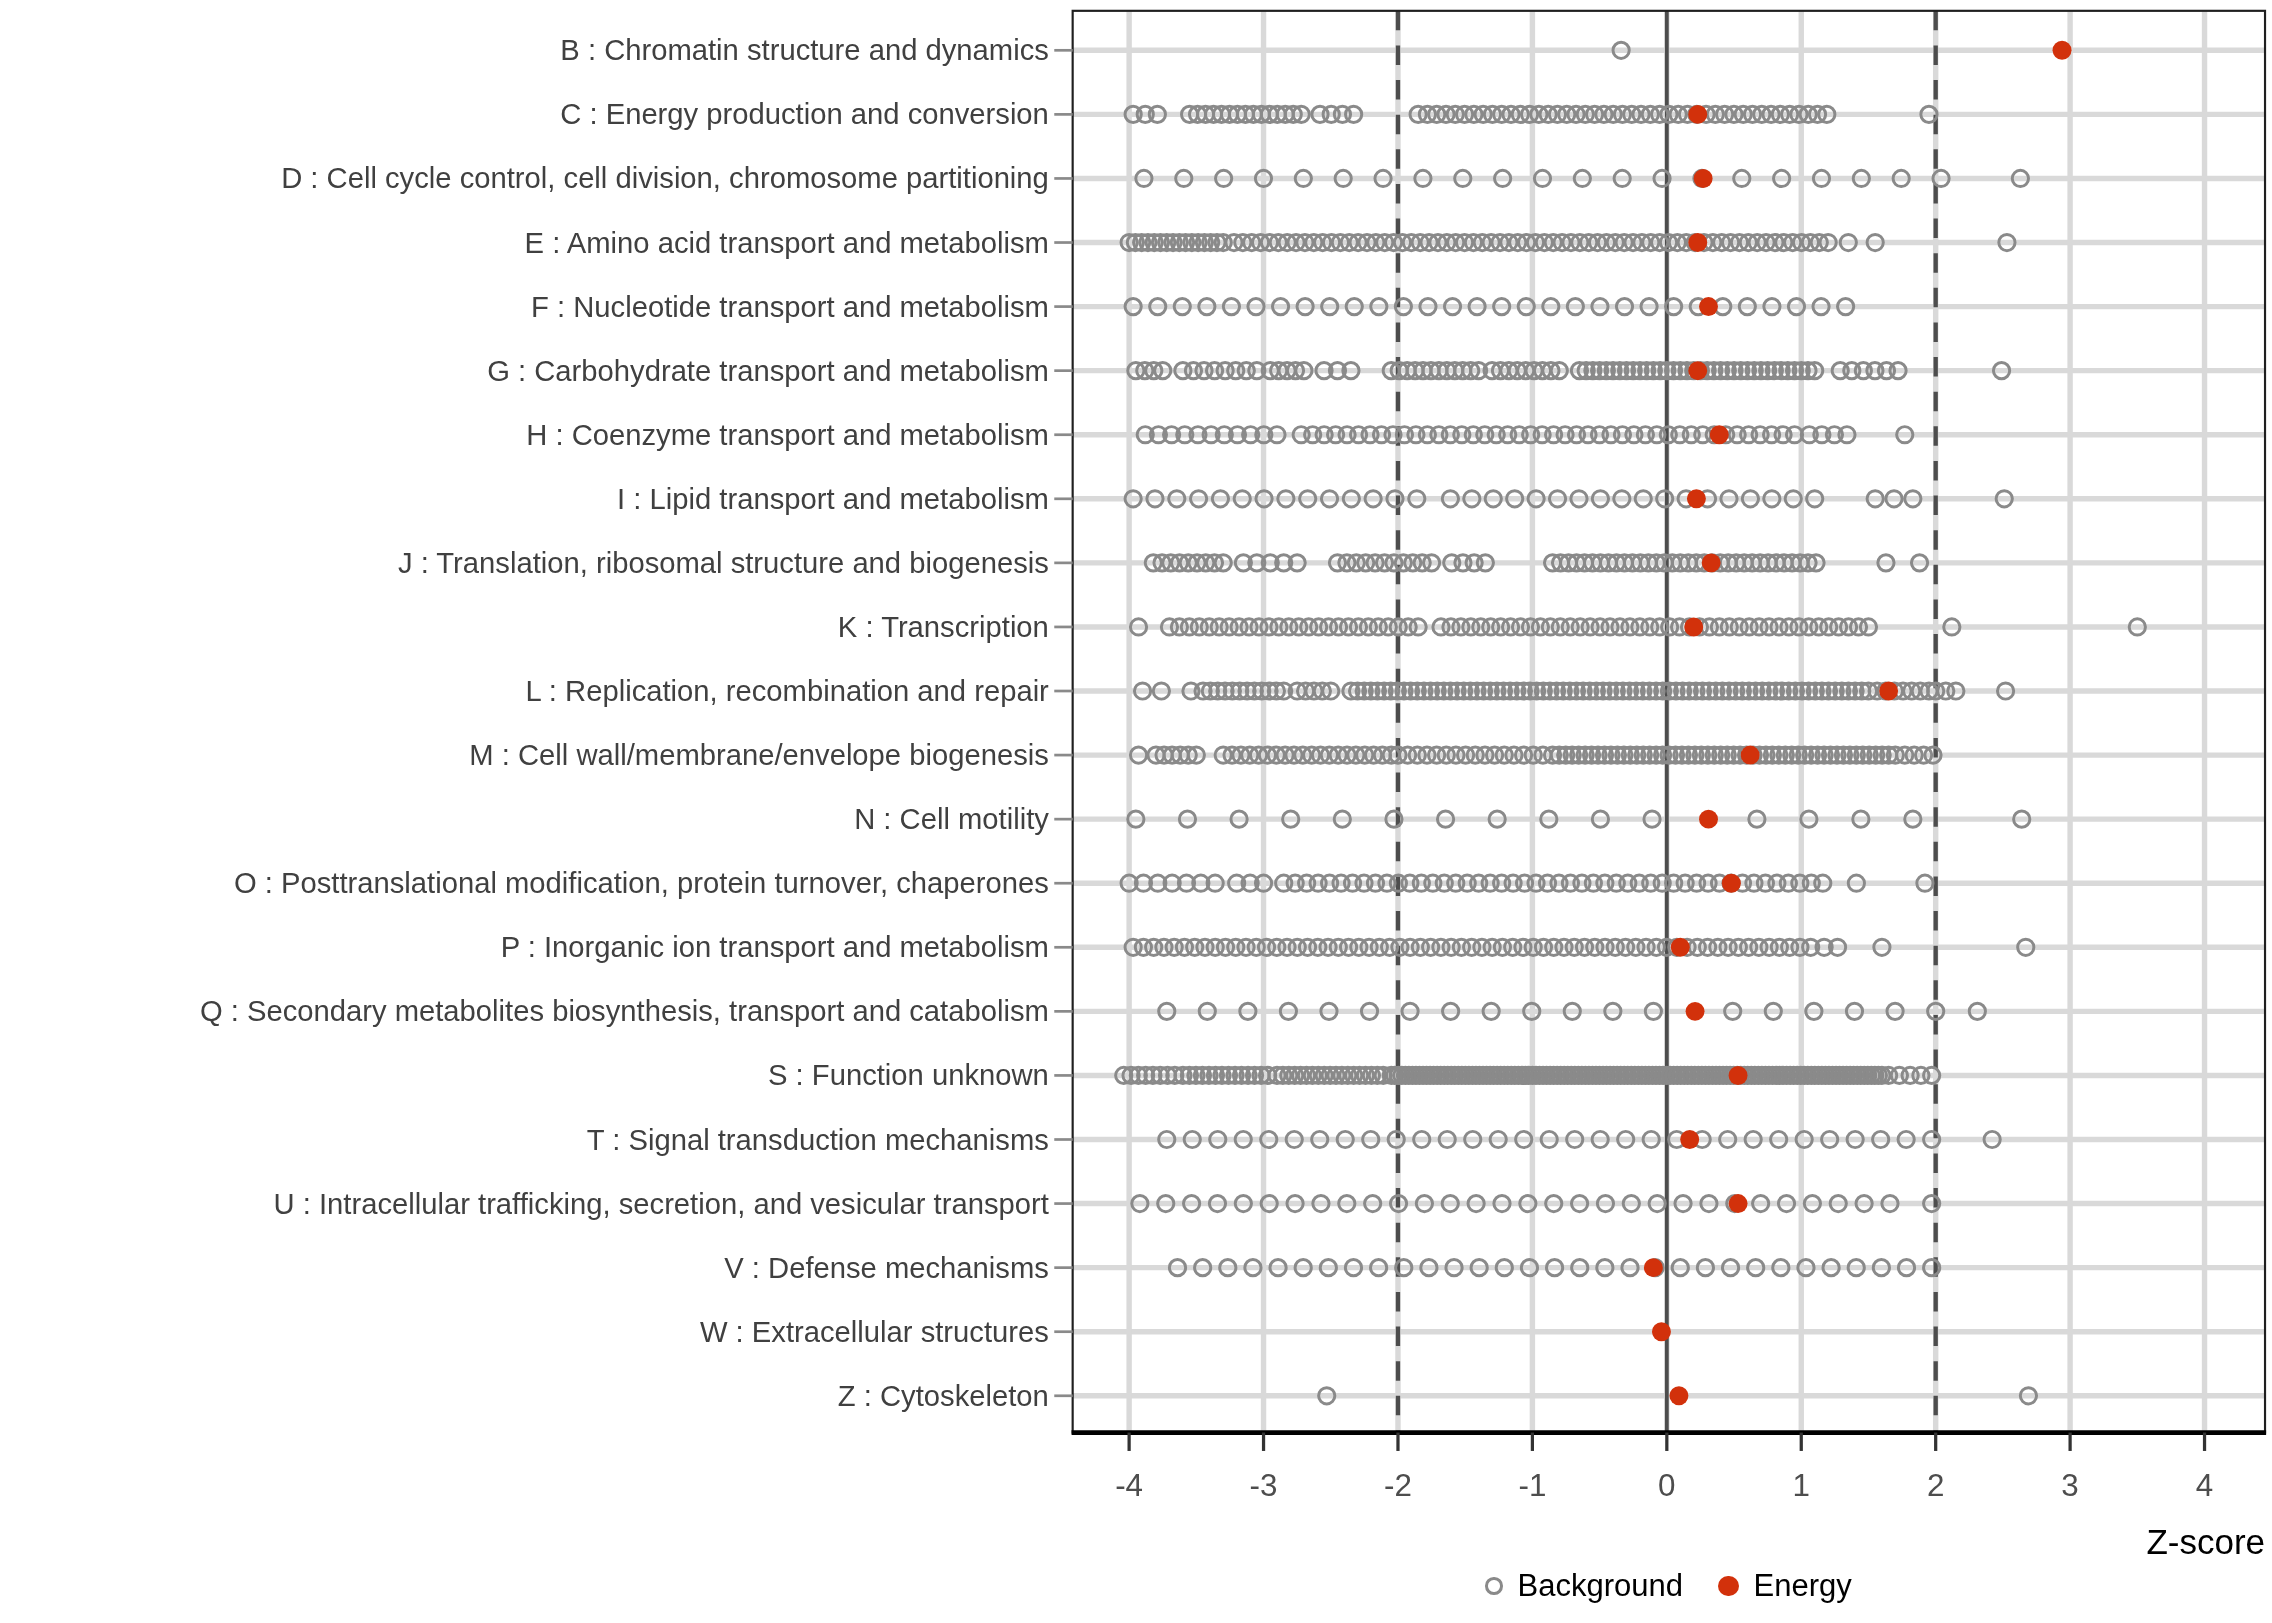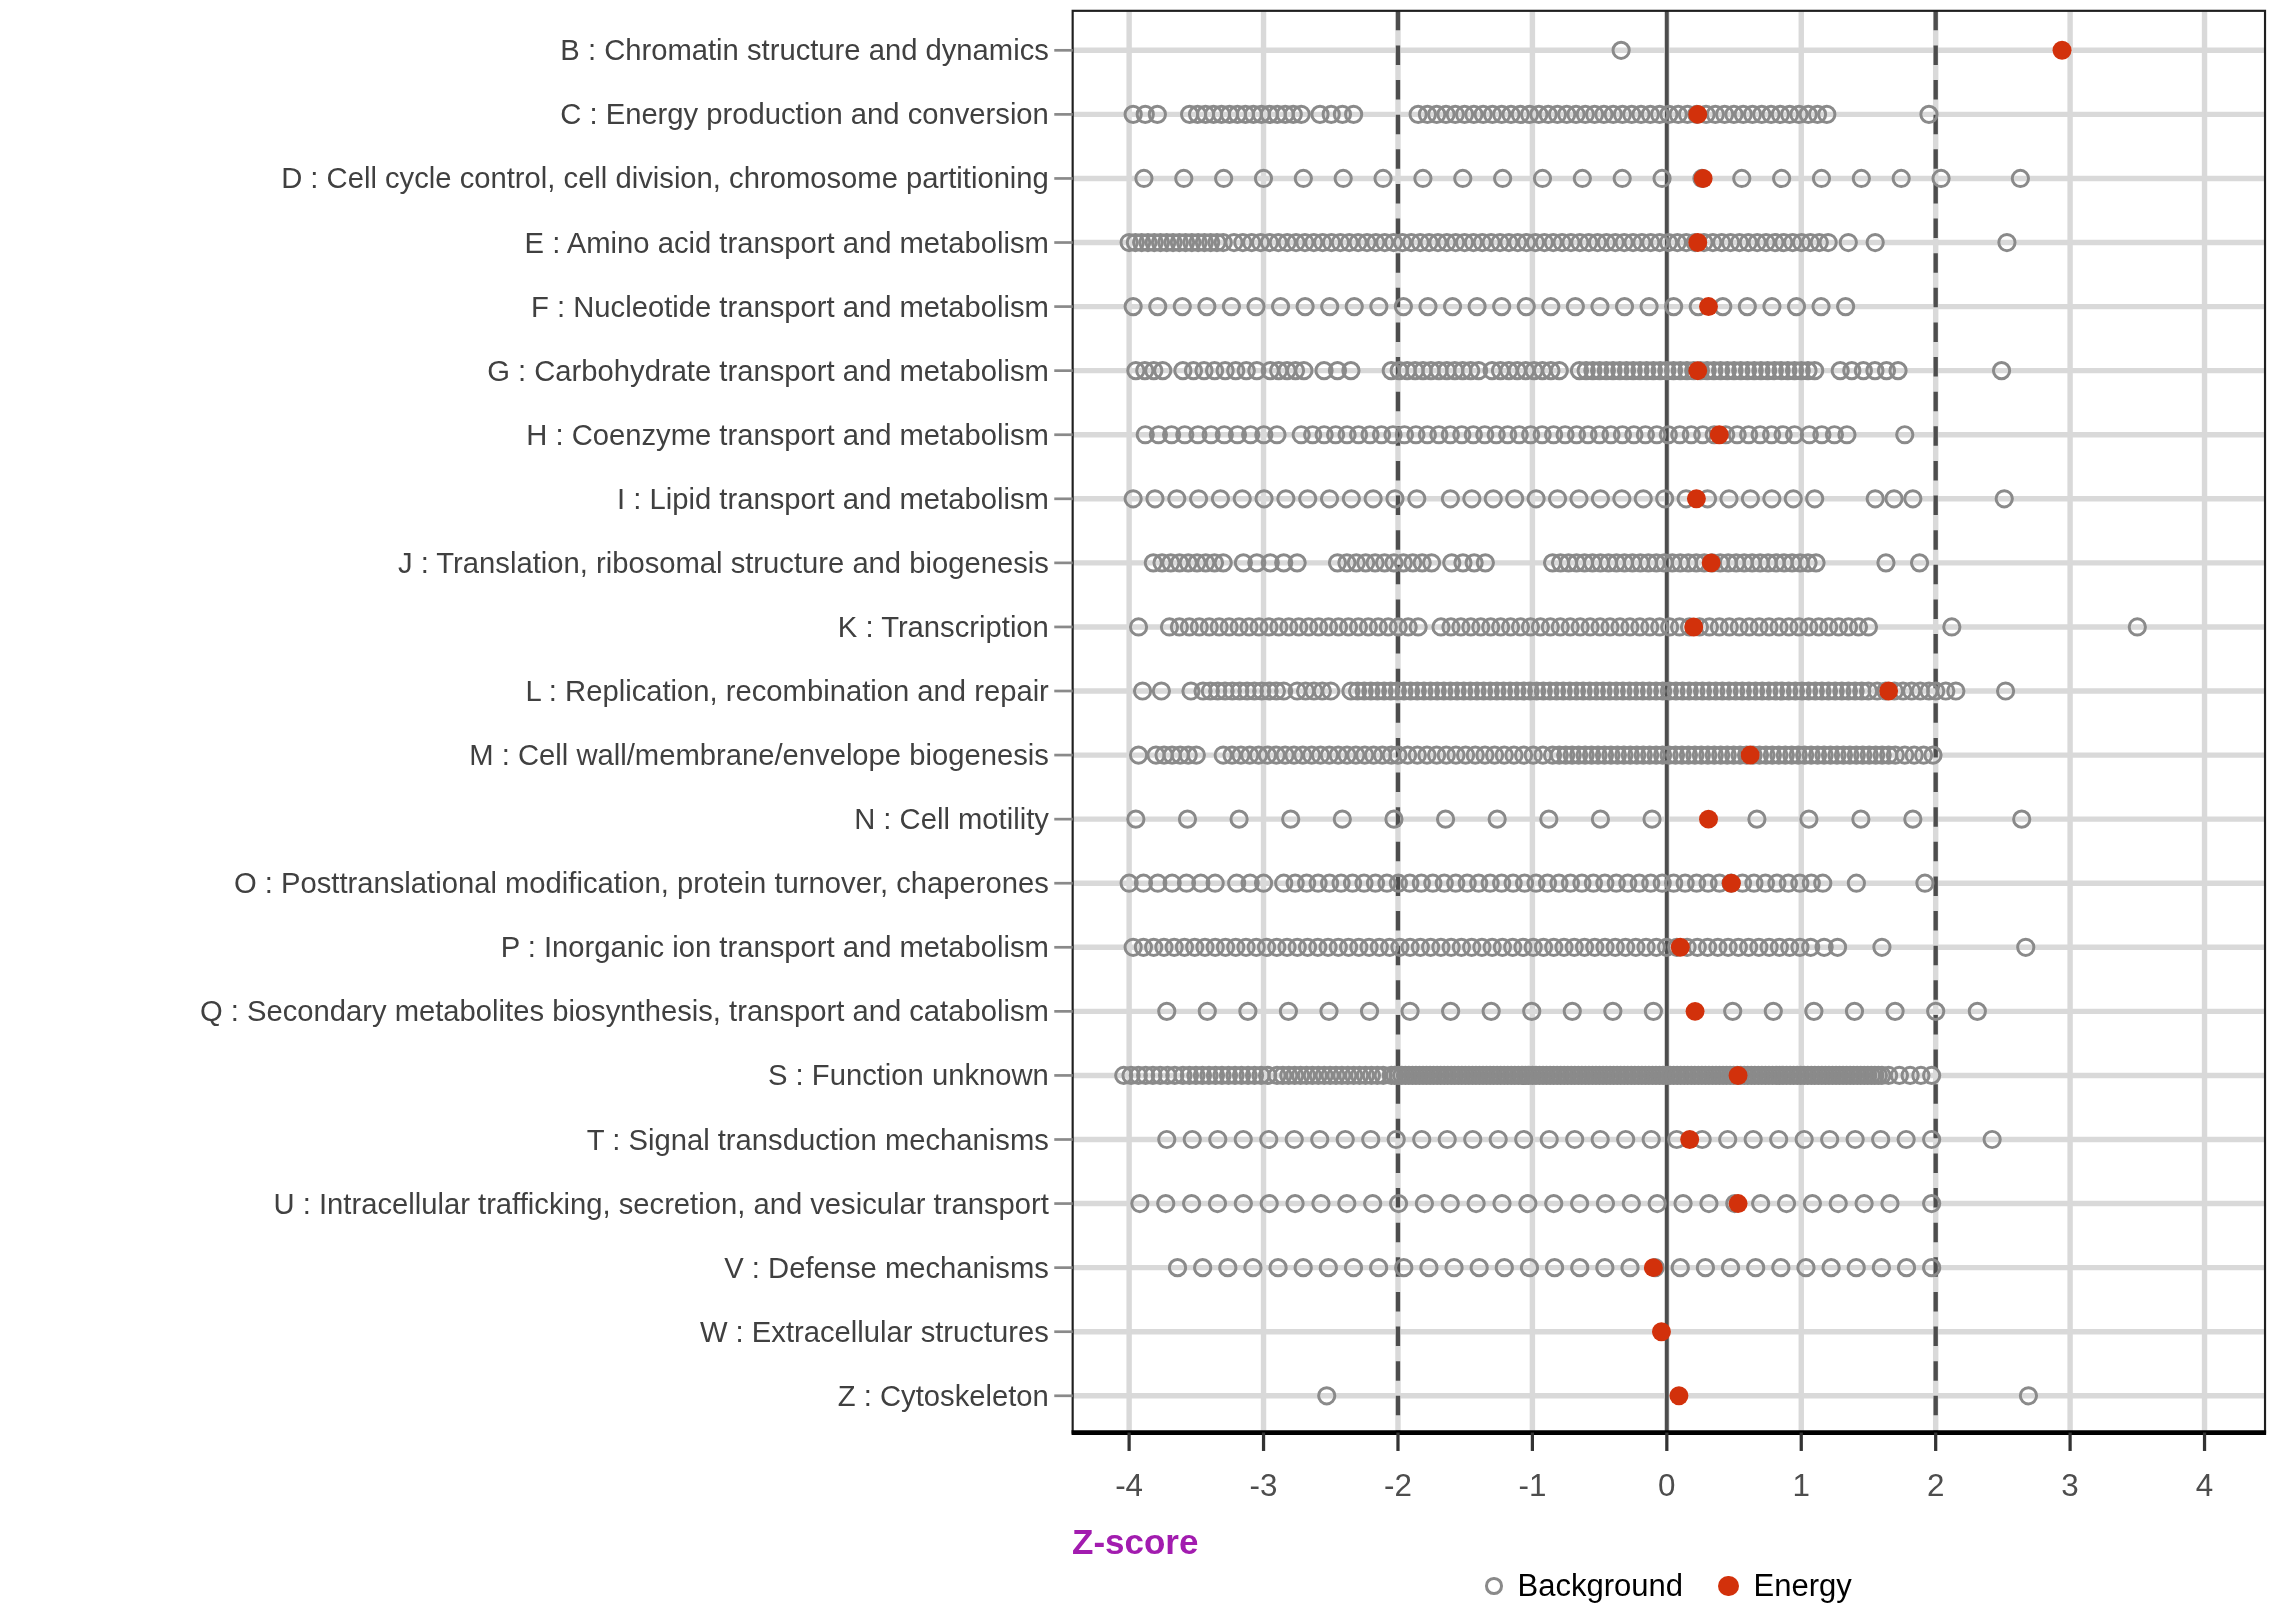--- a/index.html
+++ b/index.html
@@ -7,22 +7,22 @@
     width: 2273px; height: 1623px;
     background: #ffffff;
     font-family: "Liberation Sans", "DejaVu Sans", sans-serif;
     overflow: hidden; position: relative;
   }
   .figure { position: absolute; inset: 0; }
   #chart { position: absolute; left: 0; top: 0; }
   .x-axis-title {
     position: absolute;
     left: 1072px; width: 1193px; top: 1522px;
-    text-align: left;
-    font-size: 35px; font-weight: bold; color: #a21caf;
+    text-align: right;
+    font-size: 35px; font-weight: normal; color: #000000;
     letter-spacing: 0px;
   }
   .legend {
     position: absolute;
     left: 1072px; width: 1193px; top: 1568px;
     display: flex; justify-content: center; align-items: flex-start;
     gap: 35px;
     font-size: 31px; color: #000000;
   }
   .legend-item { display: flex; align-items: center; gap: 15px; }

